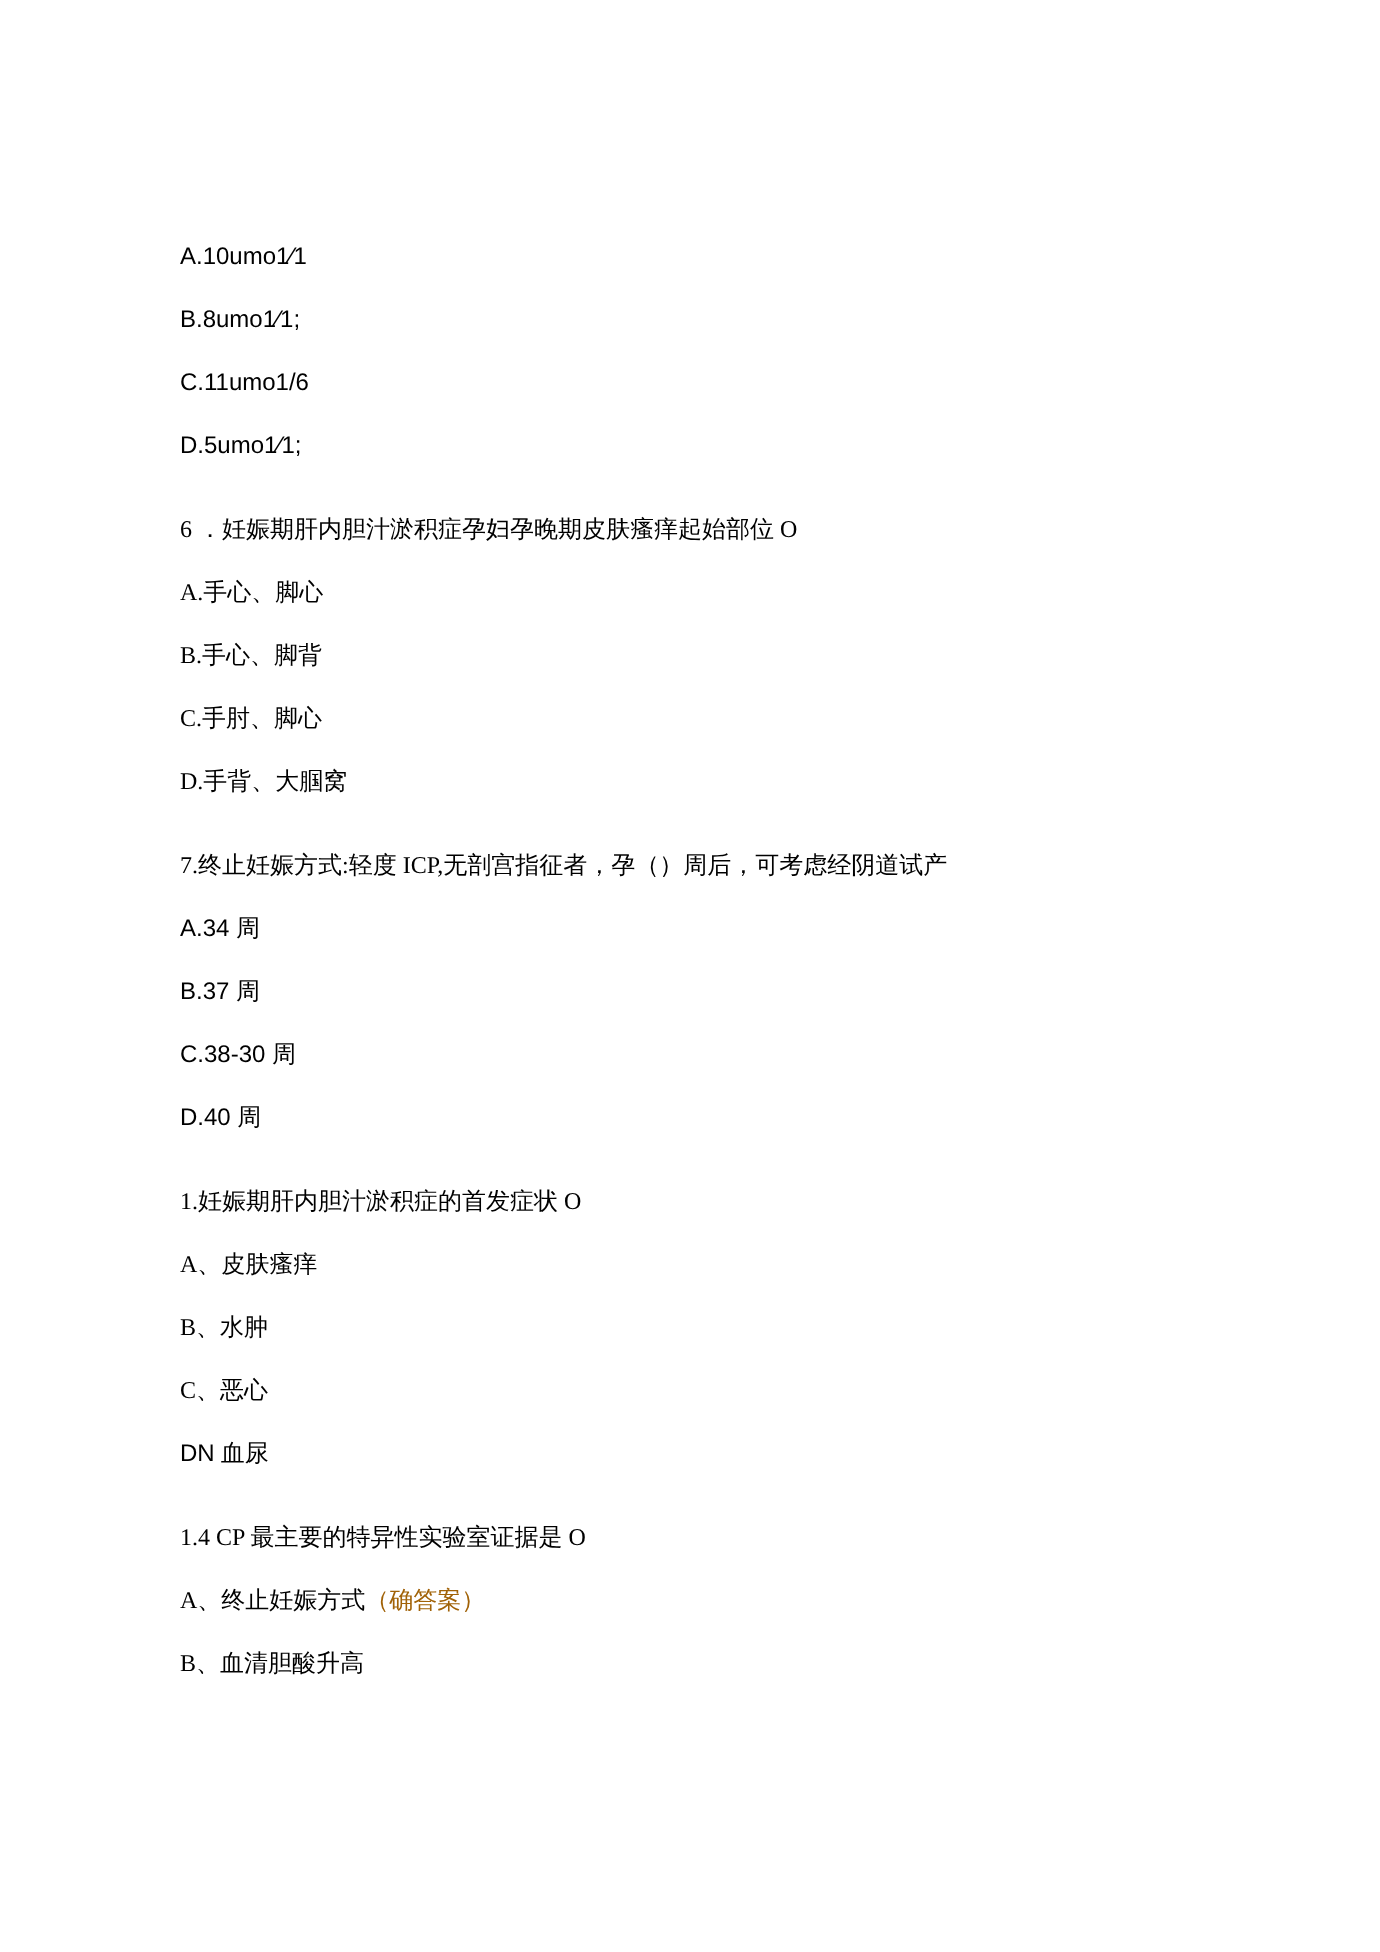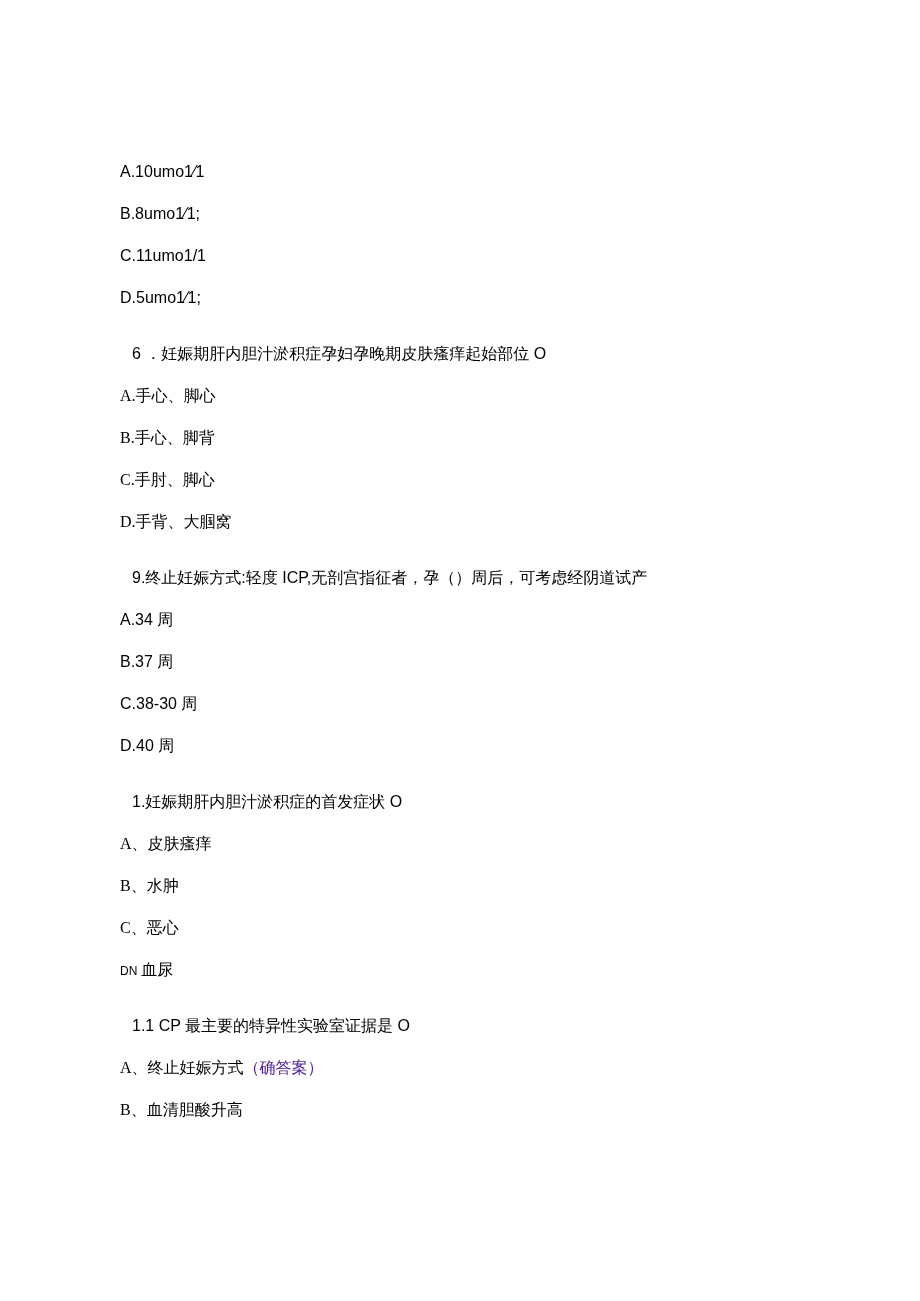--- a/index.html
+++ b/index.html
@@ -16,58 +16,57 @@
     .option {
       margin-bottom: 18px;
       font-family: Liberation Sans, sans-serif;
     }
     .option-cn {
       font-family: "SimSun", "Songti SC", serif;
     }
     .question {
       margin-top: 32px;
       margin-bottom: 18px;
-      font-family: Liberation Sans, sans-serif;
-      margin-left: 12px;
+      font-family: Liberation Serif, serif;
     }
     .answer-mark {
-      color: #4c1d95;
+      color: #a16207;
       font-family: Liberation Sans, sans-serif;
     }
     .small-dn {
-      font-size: 12px;
+      font-size: 16px;
       font-family: Arial, sans-serif;
       text-align: right;
     }
   </style>
 </head>
 <body>
 
 <div class="option">A.10umo1⁄1</div>
 <div class="option">B.8umo1⁄1;</div>
-<div class="option">C.11umo1/1</div>
+<div class="option">C.11umo1/6</div>
 <div class="option">D.5umo1⁄1;</div>
 
 <div class="question">6 ．妊娠期肝内胆汁淤积症孕妇孕晚期皮肤瘙痒起始部位 O</div>
 <div class="option option-cn">A.手心、脚心</div>
 <div class="option option-cn">B.手心、脚背</div>
 <div class="option option-cn">C.手肘、脚心</div>
 <div class="option option-cn">D.手背、大腘窝</div>
 
-<div class="question">9.终止妊娠方式:轻度 ICP,无剖宫指征者，孕（）周后，可考虑经阴道试产</div>
+<div class="question">7.终止妊娠方式:轻度 ICP,无剖宫指征者，孕（）周后，可考虑经阴道试产</div>
 <div class="option">A.34 周</div>
 <div class="option">B.37 周</div>
 <div class="option">C.38-30 周</div>
 <div class="option">D.40 周</div>
 
 <div class="question">1.妊娠期肝内胆汁淤积症的首发症状 O</div>
 <div class="option option-cn">A、皮肤瘙痒</div>
 <div class="option option-cn">B、水肿</div>
 <div class="option option-cn">C、恶心</div>
 <div class="option option-cn">
   <span class="small-dn">DN</span><span> 血尿</span>
 </div>
 
-<div class="question">1.1  CP 最主要的特异性实验室证据是 O</div>
+<div class="question">1.4  CP 最主要的特异性实验室证据是 O</div>
 <div class="option option-cn">
   <span>A、终止妊娠方式</span><span class="answer-mark">（确答案）</span>
 </div>
 <div class="option option-cn">B、血清胆酸升高</div>
 
 </body></html>

